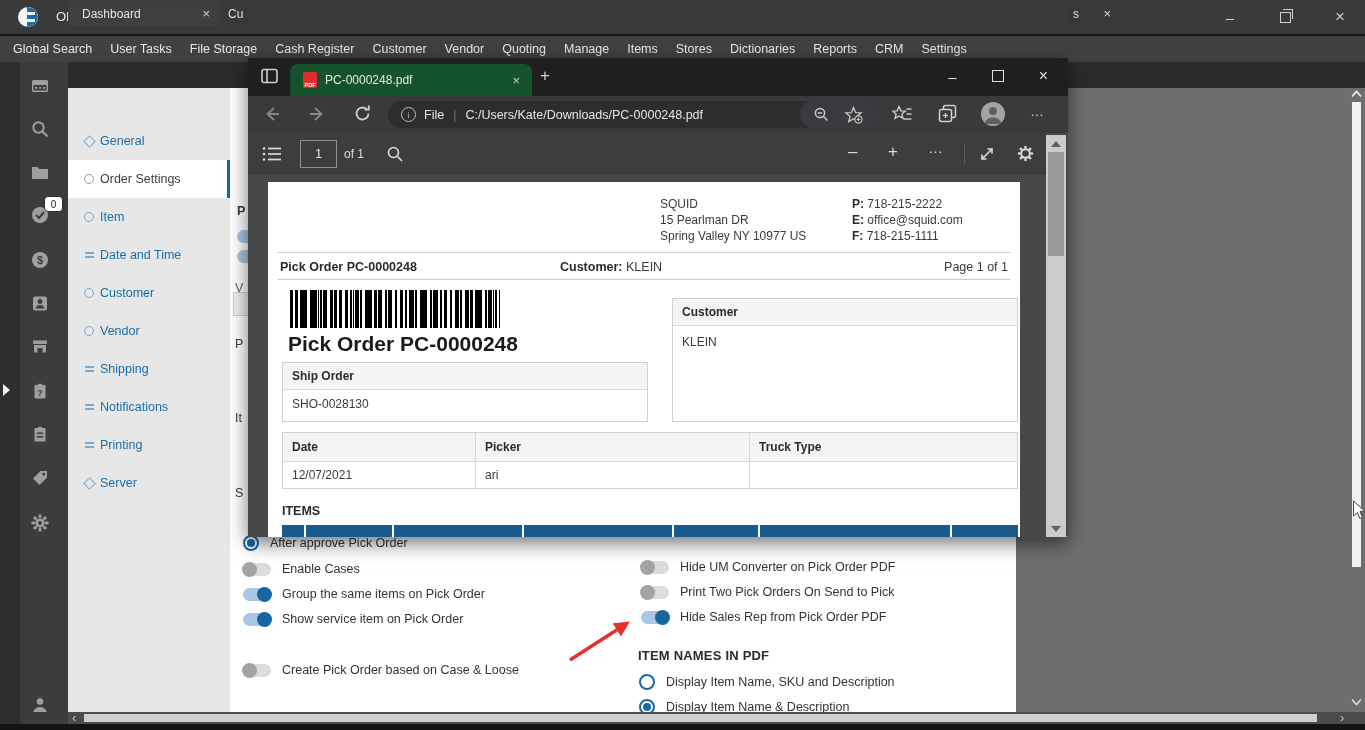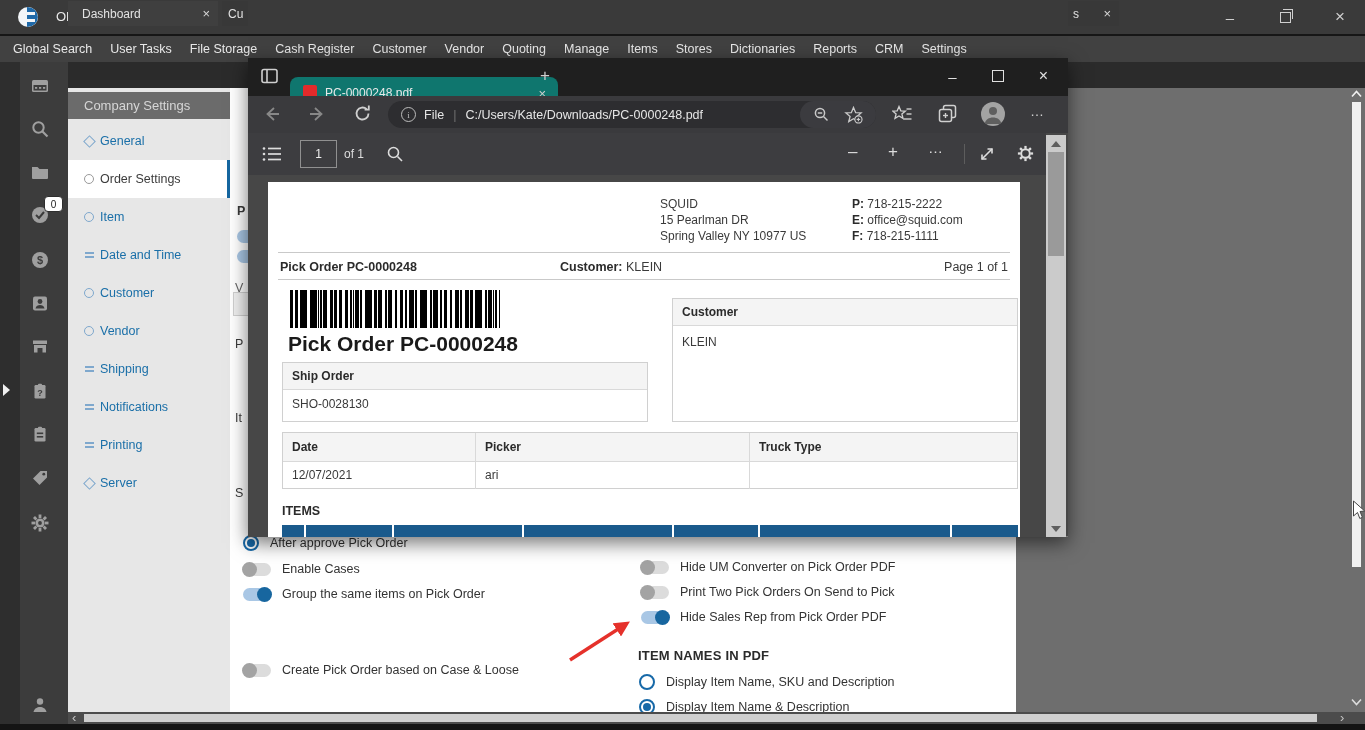--- a/index.html
+++ b/index.html
@@ -47,21 +47,21 @@
   .tgl{width:28px;height:13px;border-radius:7px;position:relative;flex:0 0 auto;}
   .tgl.on{background:#a9c7e5;} .tgl.off{background:#dcdcdc;}
   .tgl::after{content:"";position:absolute;top:-1px;width:15px;height:15px;border-radius:50%;}
   .tgl.on::after{right:-1px;background:#17669f;} .tgl.off::after{left:-1px;background:#a3a3a3;}
   .radio{width:16px;height:16px;border:2px solid #1769a8;border-radius:50%;box-sizing:border-box;position:relative;flex:0 0 auto;background:#fff;}
   .radio.sel::after{content:"";position:absolute;left:2px;top:2px;width:8px;height:8px;border-radius:50%;background:#1769a8;}
   .sect{position:absolute;font-size:13px;font-weight:bold;color:#2b2b2b;letter-spacing:.2px;z-index:2;}
   
   .edge{position:absolute;left:248px;top:58px;width:820px;height:479px;background:#474747;box-shadow:0 6px 18px rgba(0,0,0,.55);z-index:5;border-bottom:1px solid #7a7a7a;box-sizing:border-box;}
   .e-tabbar{position:absolute;left:0;top:0;width:820px;height:38px;background:#1f1f1f;}
-  .e-tab{position:absolute;left:42px;top:6px;width:268px;height:32px;background:#0f766e;border-radius:8px 8px 0 0;display:flex;align-items:center;color:#e8e8e8;font-size:12px;margin-top:13px;}
+  .e-tab{position:absolute;left:42px;top:6px;width:242px;height:32px;background:#14532d;border-radius:8px 8px 0 0;display:flex;align-items:center;color:#e8e8e8;font-size:12px;}
   .pdfic{width:14px;height:16px;background:#e22b2b;border-radius:2px;color:#fff;font-size:5.5px;font-weight:bold;display:flex;align-items:flex-end;justify-content:center;margin:0 8px 0 13px;}
   .e-wc{position:absolute;top:0;width:45px;height:36px;display:flex;align-items:center;justify-content:center;color:#e0e0e0;font-size:15px;}
   .e-max{width:10px;height:10px;border:1.4px solid #e0e0e0;}
   .e-navbar{position:absolute;left:0;top:38px;width:820px;height:37px;background:#3a3a3d;}
   .pill{position:absolute;left:140px;top:5px;width:488px;height:27px;background:#2d2d30;border-radius:14px;display:flex;align-items:center;color:#e6e6e6;font-size:12.5px;}
   .pill .seg{position:absolute;right:0;top:0;width:76px;height:27px;background:#3b3b3f;border-radius:14px;display:flex;align-items:center;justify-content:space-evenly;}
   .iinfo{width:13px;height:13px;border:1.2px solid #bdbdbd;border-radius:50%;color:#bdbdbd;font-size:9px;display:flex;align-items:center;justify-content:center;margin:0 8px 0 13px;font-family:"Liberation Serif",serif;}
   .e-pdfbar{position:absolute;left:0;top:75px;width:798px;height:42px;background:#3d3d40;box-shadow:0 1px 0 #2a2a2a;}
   .pagebox{position:absolute;left:52px;top:7px;width:35px;height:26px;border:1px solid #909090;color:#eee;font-size:12px;display:flex;align-items:center;justify-content:center;}
   .pdf-label{color:#ddd;font-size:12px;position:absolute;}
@@ -227,21 +227,20 @@
   </div>
   <div class="otab" style="left:222px;width:26px;background:#383838;overflow:hidden">
     <span style="padding-left:6px">Cu</span>
   </div>
   <div class="otab" style="left:1068px;width:51px;background:#383838">
     <span style="padding-left:5px">s</span>
     <span class="x">×</span>
   </div>
 
   <div class="cpanel"></div>
-  <div class="cpanel-h">Company Settings</div>
   <div class="nav-item sel" style="top:160px">
       <span class="ic">
         <span class="ic-c"></span>
       </span>
       <span>Order Settings</span>
     </div>
   <div class="nav-item" style="top:122px">
       <span class="ic">
         <span class="ic-d"></span>
       </span>
@@ -311,20 +310,24 @@
       <span class="radio sel"></span>
       <span>After approve Pick Order</span>
     </div>
   <div class="opt" style="left:243px;top:559px">
       <span class="tgl off"></span>
       <span>Enable Cases</span>
     </div>
   <div class="opt" style="left:243px;top:584px">
       <span class="tgl on"></span>
       <span>Group the same items on Pick Order</span>
+    </div>
+  <div class="opt" style="left:243px;top:609px">
+      <span class="tgl on"></span>
+      <span>Show service item on Pick Order</span>
     </div>
   <div class="opt" style="left:243px;top:660px">
       <span class="tgl off"></span>
       <span>Create Pick Order based on Case &amp; Loose</span>
     </div>
 
   <div class="opt" style="left:641px;top:557px">
       <span class="tgl off"></span>
       <span>Hide UM Converter on Pick Order PDF</span>
     </div>

